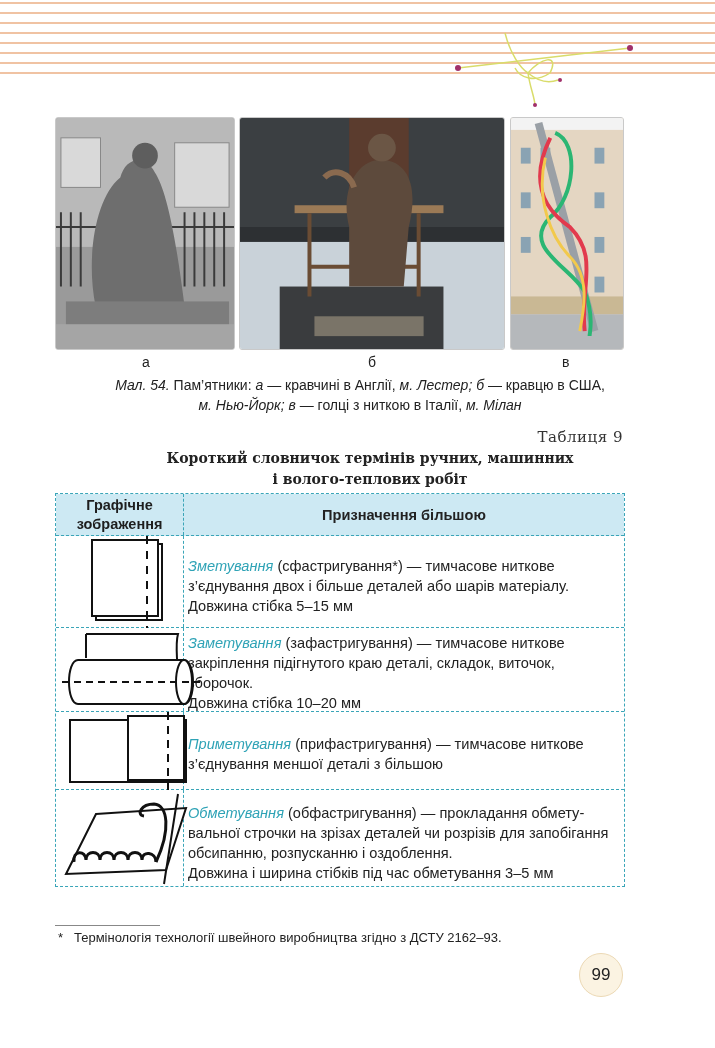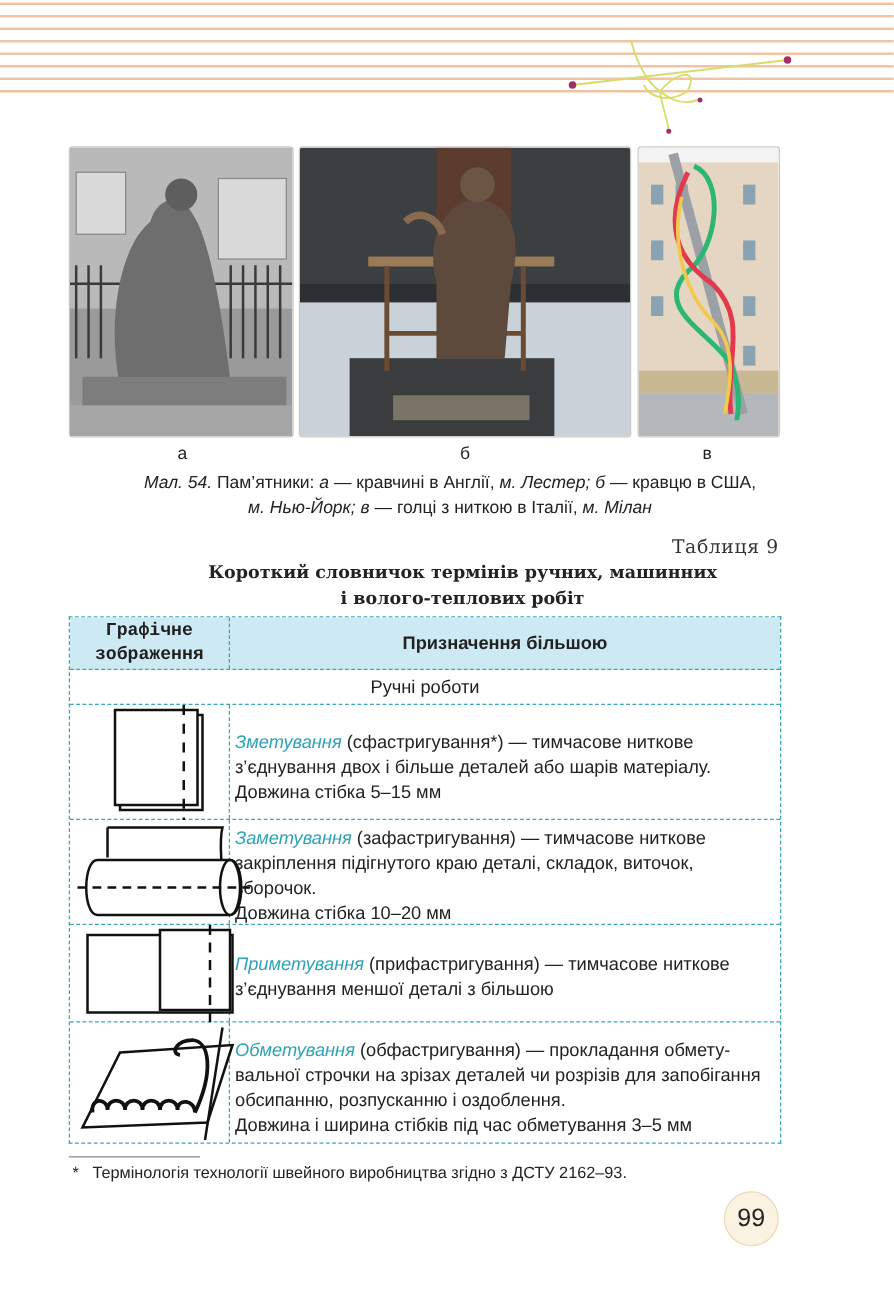--- a/index.html
+++ b/index.html
@@ -38,21 +38,21 @@
     font-family:"DejaVu Serif", serif; font-weight:bold; font-size:14px; line-height:21px;
     color:#222;
   }
 
   .tbl {
     position:absolute; left:55px; top:493px; width:570px;
     border:1.5px dashed #3aa5b8; box-sizing:border-box;
   }
   .row { position:relative; border-bottom:1.5px dashed #3aa5b8; display:flex; box-sizing:border-box; }
   .row:last-child { border-bottom:none; }
-  .cell-img { width:128px; border-right:1.5px dashed #3aa5b8; box-sizing:border-box; position:relative;font-family:Liberation Mono, monospace; }
+  .cell-img { width:128px; border-right:1.5px dashed #3aa5b8; box-sizing:border-box; position:relative; }
   .cell-txt { flex:1; padding:0 4px 0 4px; font-size:14.6px; line-height:20px; color:#222; box-sizing:border-box; }
   .hdr { background:#cde9f3; height:42px; font-weight:bold; font-size:14.5px; }
   .hdr .cell-img { display:flex; align-items:center; justify-content:center; text-align:center; line-height:19px; }
   .hdr .cell-txt { display:flex; align-items:center; justify-content:center; }
   .section { height:28px; display:flex; align-items:center; justify-content:center; font-size:14.6px; padding-left:0; }
   .term { color:#2fa3b6; font-style:italic; }
   .r1 { height:92px; }
   .r2 { height:84px; }
   .r3 { height:78px; }
   .r4 { height:96px; }
@@ -62,21 +62,21 @@
   .r4 .cell-txt { padding-top:13px; }
   .cell-img svg { position:absolute; left:0; top:0; }
 
   .fn-line { position:absolute; left:55px; top:925px; width:105px; height:1px; background:#888; }
   .footnote { position:absolute; left:58px; top:930px; font-size:13px; color:#222; }
   .footnote .star { display:inline-block; width:16px; }
 
   .pagenum {
     position:absolute; left:579px; top:953px; width:44px; height:44px; border-radius:50%;
     background:#fbf3e2; border:1px solid #ecd9b5; display:flex; align-items:center; justify-content:center;
-    font-size:20px; color:#222; box-sizing:border-box;
+    font-size:17px; color:#222; box-sizing:border-box;
   }
 </style>
 </head>
 <body>
 
 <div class="stripes">
   <div class="stripe" style="top:2px"></div>
   <div class="stripe" style="top:12px"></div>
   <div class="stripe" style="top:22px"></div>
   <div class="stripe" style="top:32px"></div>
@@ -177,21 +177,20 @@
 <div class="table-title">
   <div>Короткий словничок термінів ручних, машинних</div>
   <div>і волого-теплових робіт</div>
 </div>
 
 <div class="tbl">
   <div class="row hdr">
     <div class="cell-img">Графічне зображення</div>
     <div class="cell-txt">Призначення більшою</div>
   </div>
-  <div class="row section">Ручні роботи</div>
 
   <div class="row r1">
     <div class="cell-img">
       <svg width="148" height="92" viewBox="0 0 148 92">
         <rect x="40" y="8" width="66" height="76" fill="#fff" stroke="#111" stroke-width="2"></rect>
         <rect x="36" y="4" width="66" height="76" fill="#fff" stroke="#111" stroke-width="2"></rect>
         <line x1="91" y1="0" x2="91" y2="92" stroke="#111" stroke-width="2" stroke-dasharray="8,7"></line>
       </svg>
     </div>
     <div class="cell-txt">

